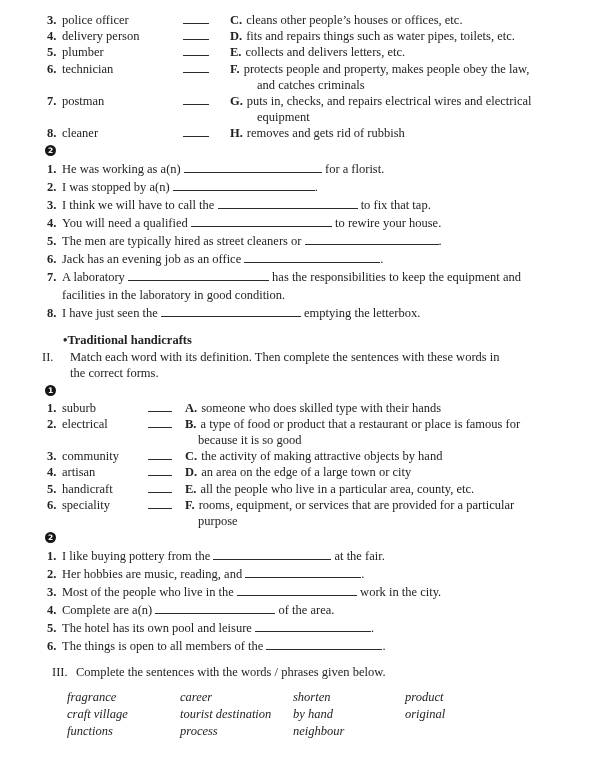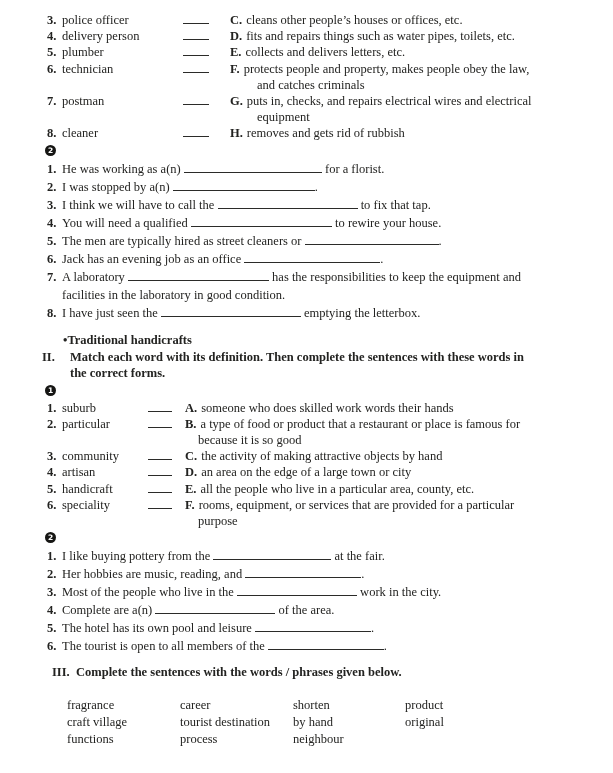--- a/index.html
+++ b/index.html
@@ -64,32 +64,33 @@
   
   .bullet-heading {
     margin:10px 0 1px 21px;
     font-weight:bold;
     line-height:16px;
   }
   .bullet-heading .bullet { font-weight:bold; }
   .bullet-heading .bh-text { }
   .ex-heading {
     display:grid;
-    font-weight:bold;
+    font-weight:normal;
     line-height:16.5px;
     margin-top:1px;
   }
   .ex-heading.two { grid-template-columns:28px 1fr; }
   .ex-heading.three { grid-template-columns:24px 1fr; margin:9px 0 0 10px; line-height:17px; }
   .ex-heading .h-text { white-space:pre; }
   
   .word-bank {
-    margin:16px 0 0 25px;
+    margin:8px 0 0 25px;
     display:grid;
     grid-template-columns:113px 113px 112px 1fr;
+    font-style:italic;
     line-height:17px;
   }
   
   .footer {
     position:absolute;
     left:47px; top:743px;
     font-size:11.5px;
     margin-top:36px;
   }
   .footer .pnum { font-weight:bold; font-size:12.5px; }
@@ -192,25 +193,25 @@
   </div>
 
   <div class="part-marker">1</div>
 
   
   <div class="match-list" style="margin-top:3px">
     <div class="m-row crafts">
       <span class="m-num">1.</span>
       <span class="m-term">suburb</span>
       <span class="m-blank-cell"><span class="m-blank" style="width:24px"></span></span>
-      <span class="m-def tight"><span class="m-letter">A.</span><span class="m-text">someone who does skilled work words their hands</span></span>
+      <span class="m-def tight"><span class="m-letter">A.</span><span class="m-text">someone who does skilled type with their hands</span></span>
     </div>
     <div class="m-row crafts">
       <span class="m-num">2.</span>
-      <span class="m-term">particular</span>
+      <span class="m-term">electrical</span>
       <span class="m-blank-cell"><span class="m-blank" style="width:24px"></span></span>
       <span class="m-def tight"><span class="m-letter">B.</span><span class="m-text">a type of food or product that a restaurant or place is famous for
 because it is so good</span></span>
     </div>
     <div class="m-row crafts">
       <span class="m-num">3.</span>
       <span class="m-term">community</span>
       <span class="m-blank-cell"><span class="m-blank" style="width:24px"></span></span>
       <span class="m-def tight"><span class="m-letter">C.</span><span class="m-text">the activity of making attractive objects by hand</span></span>
     </div>
@@ -254,21 +255,21 @@
     <div class="s-row">
       <span class="s-num">4.</span>
       <span><span class="s-part">Complete are a(n) </span><span class="blank" style="width:120px"></span><span class="s-part"> of the area.</span></span>
     </div>
     <div class="s-row">
       <span class="s-num">5.</span>
       <span><span class="s-part">The hotel has its own pool and leisure </span><span class="blank" style="width:116px"></span><span class="s-part">.</span></span>
     </div>
     <div class="s-row">
       <span class="s-num">6.</span>
-      <span><span class="s-part">The tourist is open to all members of the </span><span class="blank" style="width:116px"></span><span class="s-part">.</span></span>
+      <span><span class="s-part">The things is open to all members of the </span><span class="blank" style="width:116px"></span><span class="s-part">.</span></span>
     </div>
   </div>
 
   
   <div class="ex-heading three">
     <span>III.</span>
     <span class="h-text">Complete the sentences with the words / phrases given below.</span>
   </div>
 
   <div class="word-bank">

